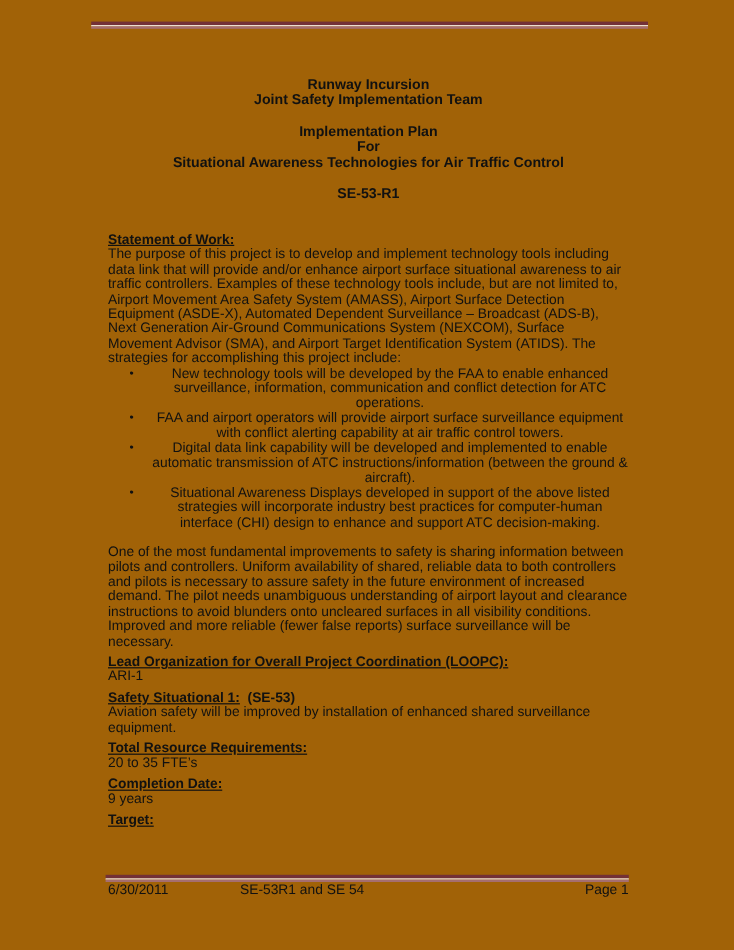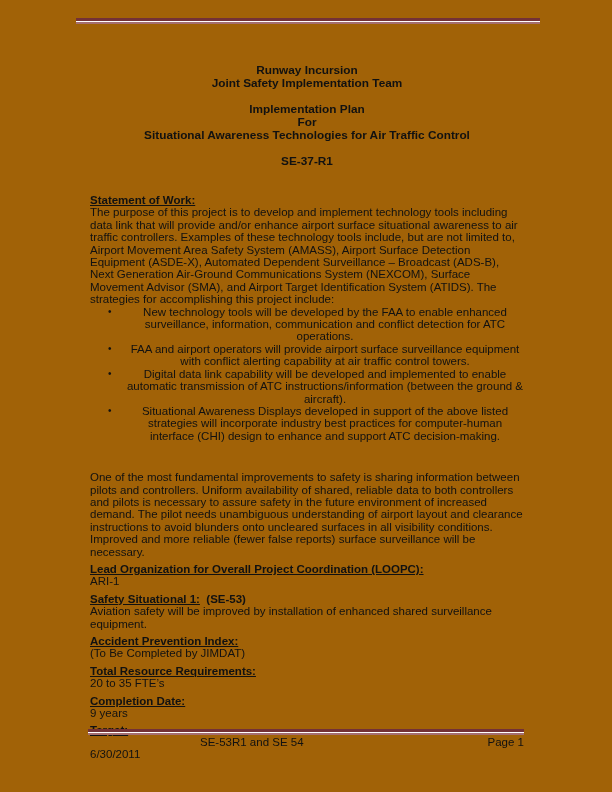--- a/index.html
+++ b/index.html
@@ -59,32 +59,32 @@
   .bullets { margin: 0; padding: 0; }
   .bullet-row { display: flex; }
   .bullet-glyph {
     width: 18px;
     margin-left: 18px;
     flex: 0 0 18px;
     font-size: 10px;
   }
   .bullet-text { flex: 1 1 auto; text-align: center; }
   .section { margin-top: 5px; }
-  .spacer-para { margin-top: 29px; }
+  .spacer-para { margin-top: 12px; }
 
   
   .footer-text {
     position: absolute;
     top: 736px;
     left: 88px;
     width: 436px;
     font-size: 11.5px;
     line-height: 13px;
   }
-  .footer-date { position: absolute; left: 2px; top: 12px; }
+  .footer-date { position: absolute; left: 2px; top: 0; }
   .footer-ref  { position: absolute; left: 112px; top: 0; }
   .footer-page { position: absolute; right: 0; top: 0; }
 </style>
 </head>
 <body>
 
 <div class="page">
 
   <div class="rule rule-top">
     <div class="thick"></div>
@@ -93,21 +93,21 @@
   </div>
 
   <div class="title-block">
     <div>Runway Incursion</div>
     <div>Joint Safety Implementation Team</div>
     <div class="blank"></div>
     <div>Implementation Plan</div>
     <div>For</div>
     <div>Situational Awareness Technologies for Air Traffic Control</div>
     <div class="blank"></div>
-    <div>SE-37-R1</div>
+    <div>SE-53-R1</div>
   </div>
 
   <div class="content">
 
     <div class="heading">
       <span class="u">Statement of Work:</span>
     </div>
     <p class="para">The purpose of this project is to develop and implement technology tools including data link that will provide and/or enhance airport surface situational awareness to air traffic controllers.  Examples of these technology tools include, but are not limited to, Airport Movement Area Safety System (AMASS), Airport Surface Detection Equipment (ASDE-X), Automated Dependent Surveillance – Broadcast (ADS-B), Next Generation Air-Ground Communications System (NEXCOM), Surface Movement Advisor (SMA), and Airport Target Identification System (ATIDS).  The strategies for accomplishing this project include:</p>
 
     <div class="bullets">
@@ -138,26 +138,20 @@
       <div>ARI-1</div>
     </div>
 
     <div class="section">
       <div class="heading">
         <span class="u">Safety Situational 1:</span><span>&nbsp; (SE-53)</span>
       </div>
       <div>Aviation safety will be improved by installation of enhanced shared surveillance equipment.</div>
     </div>
 
-    <div class="section">
-      <div class="heading">
-        <span class="u">Accident Prevention Index:</span><span></span>
-      </div>
-      <div>(To Be Completed by JIMDAT)</div>
-    </div>
 
     <div class="section">
       <div class="heading">
         <span class="u">Total Resource Requirements:</span><span></span>
       </div>
       <div>20 to 35 FTE’s</div>
     </div>
 
     <div class="section">
       <div class="heading">

